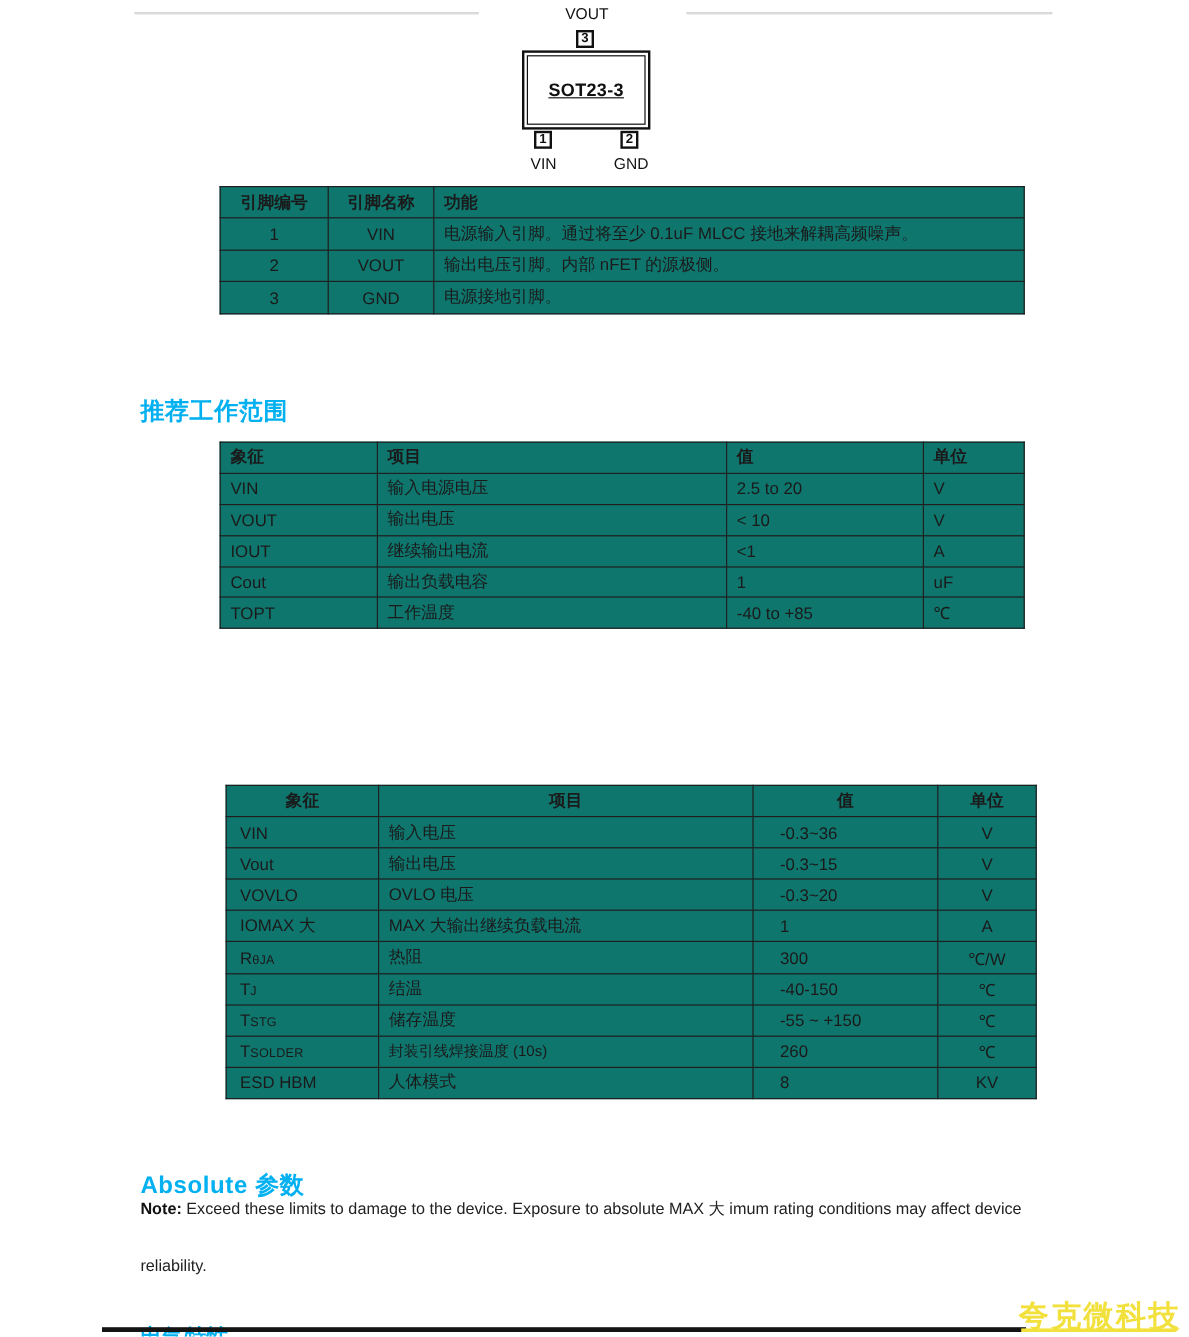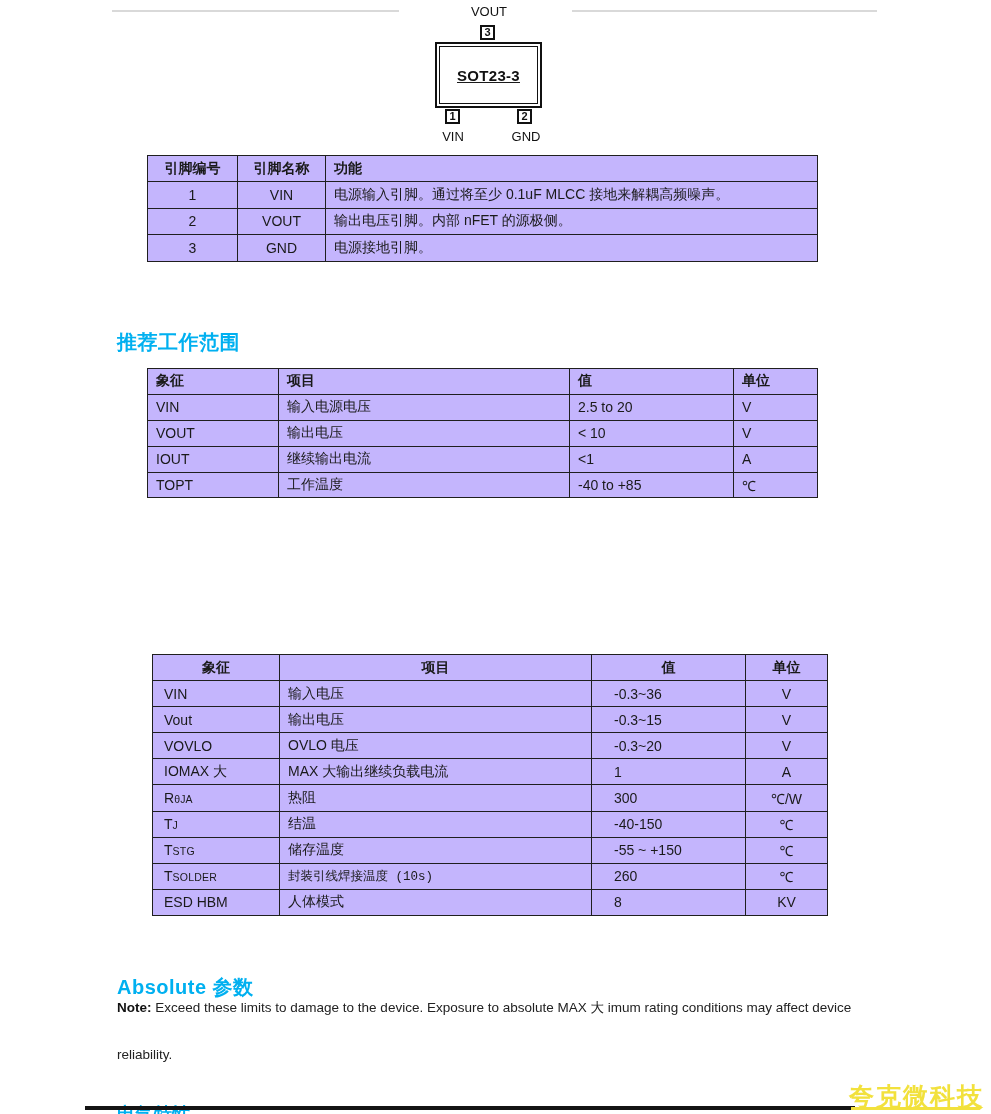--- a/index.html
+++ b/index.html
@@ -36,21 +36,21 @@
     border:2.6px solid #111;background:#fff;
   }
   .pkg-body-inner{
     position:absolute;left:2px;top:2px;right:2px;bottom:2px;
     border:1.5px solid #111;display:flex;align-items:center;justify-content:center;text-decoration:underline;
   }
   .pkg-name{font-size:15px;font-weight:bold;letter-spacing:.3px;color:#111;}
 
   
   table.tbl{
-    position:absolute;border-collapse:collapse;table-layout:fixed;background:#c4b5fd;
+    position:absolute;border-collapse:collapse;table-layout:fixed;background:#0f766e;margin-left:36px;
   }
   .tbl th,.tbl td{
     border:1.5px solid var(--line);font-size:14px;color:var(--ink);
     padding:0 8px;overflow:hidden;white-space:nowrap;font-weight:normal;
     text-align:left;vertical-align:middle;
   }
   .tbl th{font-weight:bold;}
 
   .pin-tbl{left:147px;top:155px;width:671px;}
   .pin-tbl th,.pin-tbl td{height:25.4px;}
@@ -60,21 +60,21 @@
   .rec-tbl{left:147px;top:368px;width:671px;}
   .rec-tbl th,.rec-tbl td{height:24.9px;}
 
   .abs-tbl{left:152px;top:654px;width:676px;}
   .abs-tbl th,.abs-tbl td{height:25.1px;}
   .abs-tbl th{text-align:center;}
   .abs-tbl td.sym{padding-left:11px;}
   .abs-tbl td.val{padding-left:22px;}
   .abs-tbl td.unit{text-align:center;padding:0 2px;}
   .abs-tbl td .sc{font-size:10.5px;letter-spacing:.2px;}
-  .abs-tbl td.item-small{font-size:12.5px;font-family:Liberation Mono, monospace;}
+  .abs-tbl td.item-small{font-size:12.5px;}
 
   
   .section-title{
     position:absolute;font-size:20px;font-weight:bold;color:var(--accent);
     letter-spacing:.5px;white-space:nowrap;
   }
   .title-rec{left:117px;top:312px;}
   .title-abs{left:117px;top:957px;}
   .title-elec{left:117px;top:1087px;font-size:18px;}
 
@@ -176,20 +176,26 @@
           <td>&lt; 10</td>
           <td>V</td>
         </tr>
         <tr>
           <td>IOUT</td>
           <td>继续输出电流</td>
           <td>&lt;1</td>
           <td>A</td>
         </tr>
         <tr>
+          <td>Cout</td>
+          <td>输出负载电容</td>
+          <td>1</td>
+          <td>uF</td>
+        </tr>
+        <tr>
           <td>TOPT</td>
           <td>工作温度</td>
           <td>-40 to +85</td>
           <td>℃</td>
         </tr>
       </tbody>
   </table>
 
   <table class="tbl abs-tbl">
     <colgroup>

